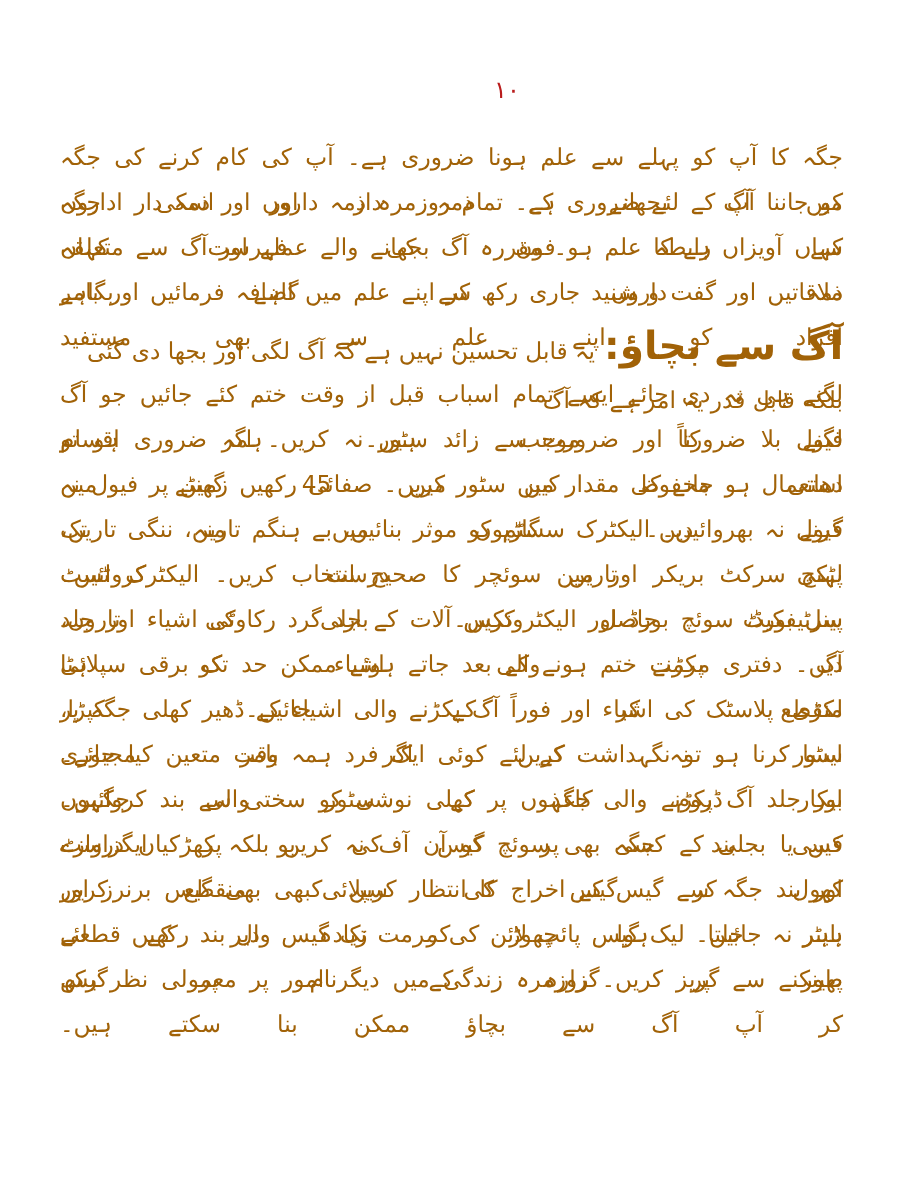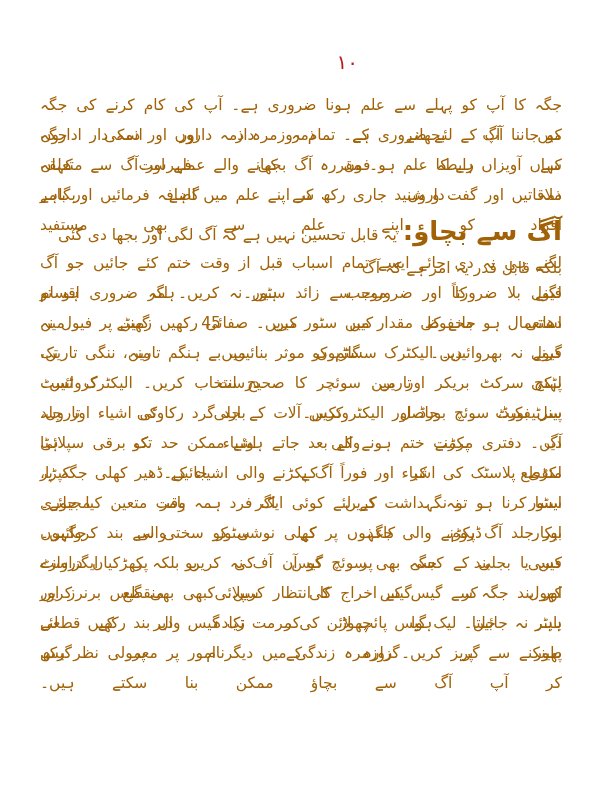--- a/index.html
+++ b/index.html
@@ -14,21 +14,22 @@
     background: #ffffff;
     overflow: hidden;
     font-family: "DejaVu Sans", sans-serif;
     color: #000000;
   }
   .page-number {
     position: absolute;
     top: 50px;
     left: 318px;
     width: 40px;
-    font-size: 20px;
+    text-align: center;
+    font-size: 16px;
     color: #b91c1c;
     direction: rtl;
   }
   .text-block {
     position: absolute;
     top: 90px;
     left: 40px;
     right: 38px;
     direction: rtl;
     unicode-bidi: embed;

